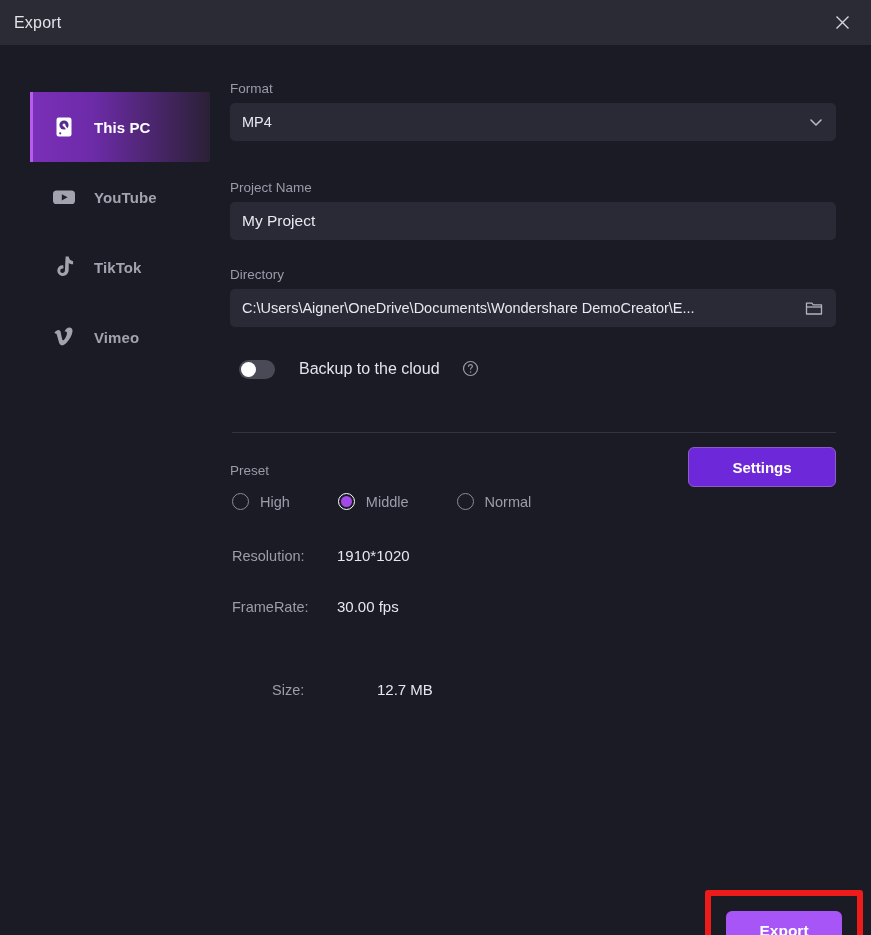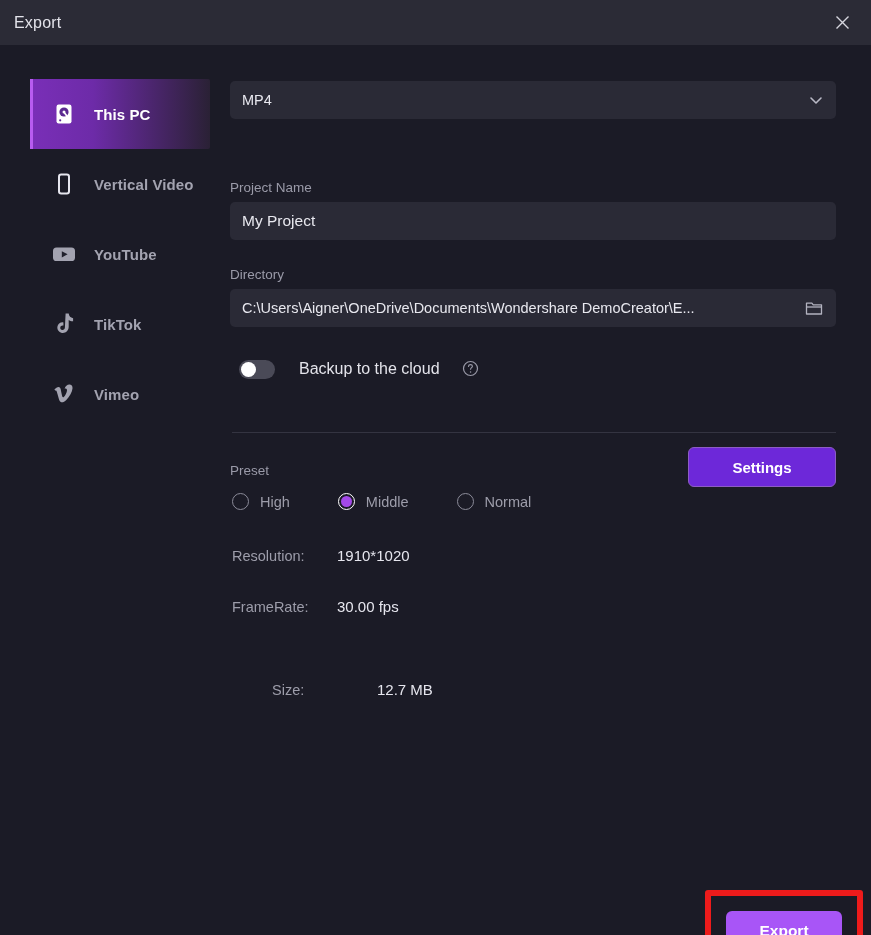--- a/index.html
+++ b/index.html
@@ -52,21 +52,21 @@
     left: 0; top: 45px;
     width: 871px; height: 890px;
     background: #1b1b26;
   }
 
   
   .sidebar {
     position: absolute;
     left: 0; top: 0;
     width: 210px; height: 890px;
-    padding-top: 34px;
+    padding-top: 47px;
   }
   .nav-item {
     position: relative;
     height: 70px;
     margin: 0 0 0 30px;
     display: flex;
     align-items: center;
     cursor: pointer;
     border-radius: 2px;
   }
@@ -307,28 +307,20 @@
             <rect x="4.5" y="2.5" width="15" height="19" rx="2.2" fill="#ffffff"></rect>
             <circle cx="12" cy="10" r="4.6" fill="#5b2a90"></circle>
             <circle cx="12" cy="10" r="1.5" fill="#ffffff"></circle>
             <path d="M12.8 11.2 L17.4 17.6" stroke="#ffffff" stroke-width="1.7" stroke-linecap="round" fill="none"></path>
             <circle cx="8.2" cy="18.3" r="1.1" fill="#5b2a90"></circle>
           </svg>
         </span>
         <span class="nav-label">This PC</span>
       </div>
 
-      <div class="nav-item">
-        <span class="nav-icon">
-          <svg width="24" height="24" viewBox="0 0 24 24">
-            <rect x="7" y="2.5" width="10" height="19" rx="2.2" fill="none" stroke="#e6e6ee" stroke-width="2"></rect>
-          </svg>
-        </span>
-        <span class="nav-label">Vertical Video</span>
-      </div>
 
       <div class="nav-item">
         <span class="nav-icon">
           <svg width="26" height="26" viewBox="0 0 26 26">
             <rect x="2" y="6.5" width="22" height="13.5" rx="3.6" fill="#a3a3b0"></rect>
             <path d="M10.8 10.2 L16.6 13.3 L10.8 16.4 Z" fill="#20202c"></path>
           </svg>
         </span>
         <span class="nav-label">YouTube</span>
       </div>
@@ -349,20 +341,21 @@
           </svg>
         </span>
         <span class="nav-label">Vimeo</span>
       </div>
 
     </div>
 
     <div class="main">
 
       <div class="group" id="g-format">
+        <span class="field-label">Format</span>
         <div class="input-box">
           <span class="value">MP4</span>
           <span class="chevron">
             <svg width="16" height="16" viewBox="0 0 16 16">
               <path d="M3 6 L8 11 L13 6" stroke="#b9b9c6" stroke-width="1.6" fill="none" stroke-linecap="round" stroke-linejoin="round"></path>
             </svg>
           </span>
         </div>
       </div>
 

